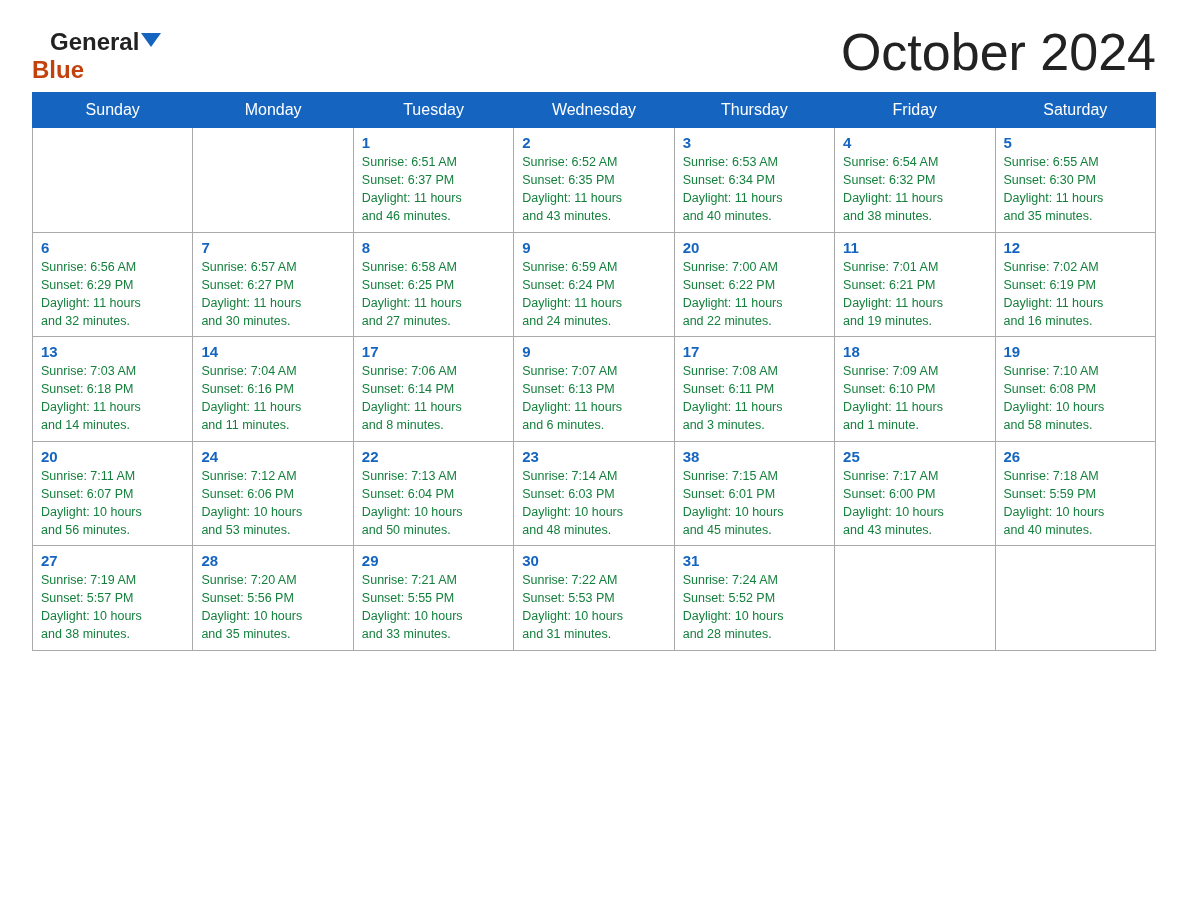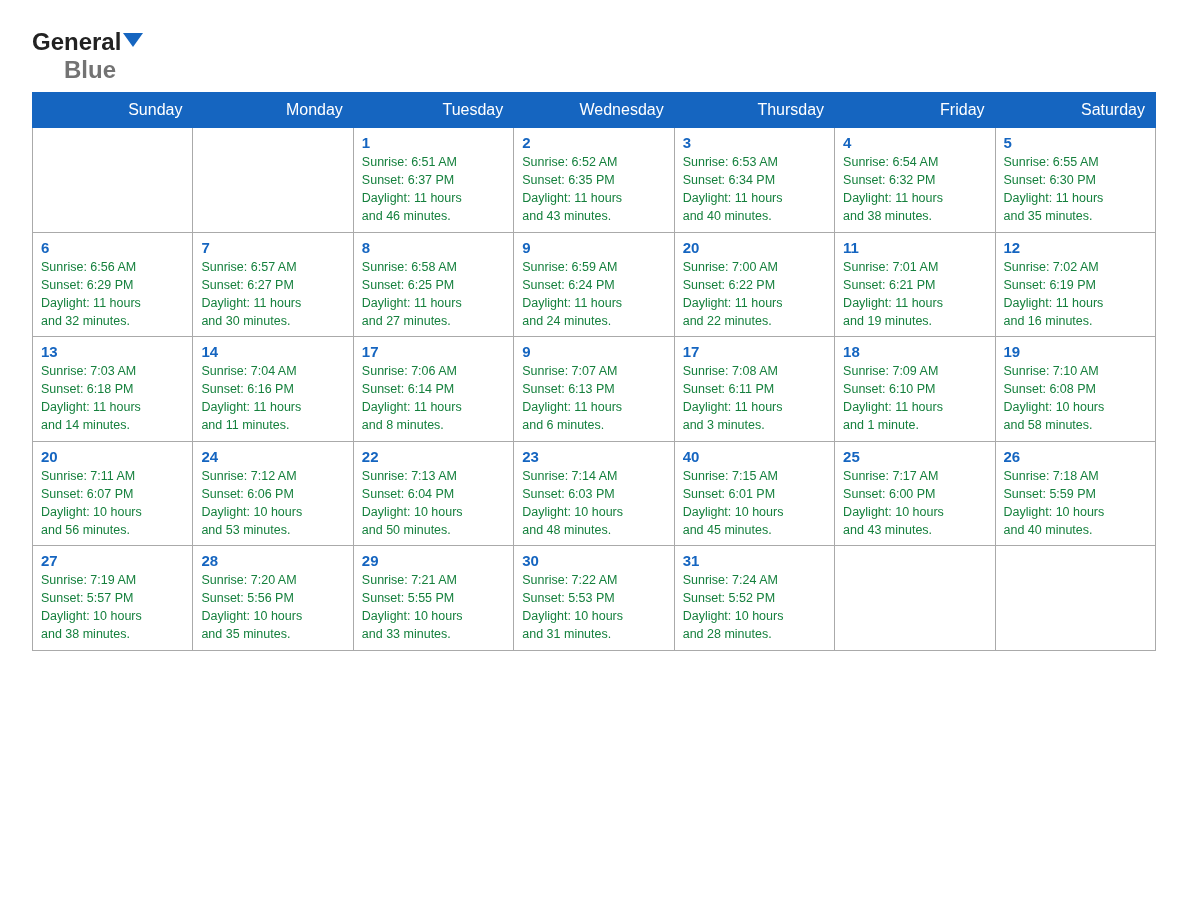--- a/index.html
+++ b/index.html
@@ -52,21 +52,21 @@
       width: 100%;
       border-collapse: collapse;
       margin-top: 8px;
     }
     .calendar-table th {
       background: #1565c0;
       color: #fff;
       font-size: 16px;
       font-weight: normal;
       padding: 8px 10px;
-      text-align: right;
+      text-align: center;
       border: 1px solid #1565c0;
     }
     .calendar-table td {
       border: 1px solid #aaa;
       vertical-align: top;
       padding: 6px 8px;
       font-size: 13px;
       color: #222;
       width: calc(100% / 7);
       min-height: 90px;
@@ -90,28 +90,29 @@
       display: flex;
       align-items: center;
     }
   </style>
 </head>
 <body>
 
 <div class="header-row">
   <div class="logo">
     <div class="logo-line">
-      <span style="font-size:24px;font-weight:bold;color:#222;">General</span>
+      <span style="font-size:24px;font-weight:bold;color:#222;margin-left:18px;">General</span>
       <span class="logo-triangle"></span>
     </div>
     <div>
-      <span style="font-size:24px;font-weight:bold;color:#737373;margin-left:32px;">Blue</span>
+      <span style="font-size:24px;font-weight:bold;color:#c2410c;">Blue</span>
     </div>
   </div>
   <div class="title-area">
+    <div class="month-title">October 2024</div>
   </div>
 </div>
 
 <table class="calendar-table">
   <thead>
     <tr>
     <th>Sunday</th>
         <th>Monday</th>
         <th>Tuesday</th>
         <th>Wednesday</th>
@@ -216,21 +217,21 @@
         </td>
         <td>
           <div class="day-number">22</div>
           <div class="day-info">Sunrise: 7:13 AM<br>Sunset: 6:04 PM<br>Daylight: 10 hours<br>and 50 minutes.</div>
         </td>
         <td>
           <div class="day-number">23</div>
           <div class="day-info">Sunrise: 7:14 AM<br>Sunset: 6:03 PM<br>Daylight: 10 hours<br>and 48 minutes.</div>
         </td>
         <td>
-          <div class="day-number">40</div>
+          <div class="day-number">38</div>
           <div class="day-info">Sunrise: 7:15 AM<br>Sunset: 6:01 PM<br>Daylight: 10 hours<br>and 45 minutes.</div>
         </td>
         <td>
           <div class="day-number">25</div>
           <div class="day-info">Sunrise: 7:17 AM<br>Sunset: 6:00 PM<br>Daylight: 10 hours<br>and 43 minutes.</div>
         </td>
         <td>
           <div class="day-number">26</div>
           <div class="day-info">Sunrise: 7:18 AM<br>Sunset: 5:59 PM<br>Daylight: 10 hours<br>and 40 minutes.</div>
         </td>

